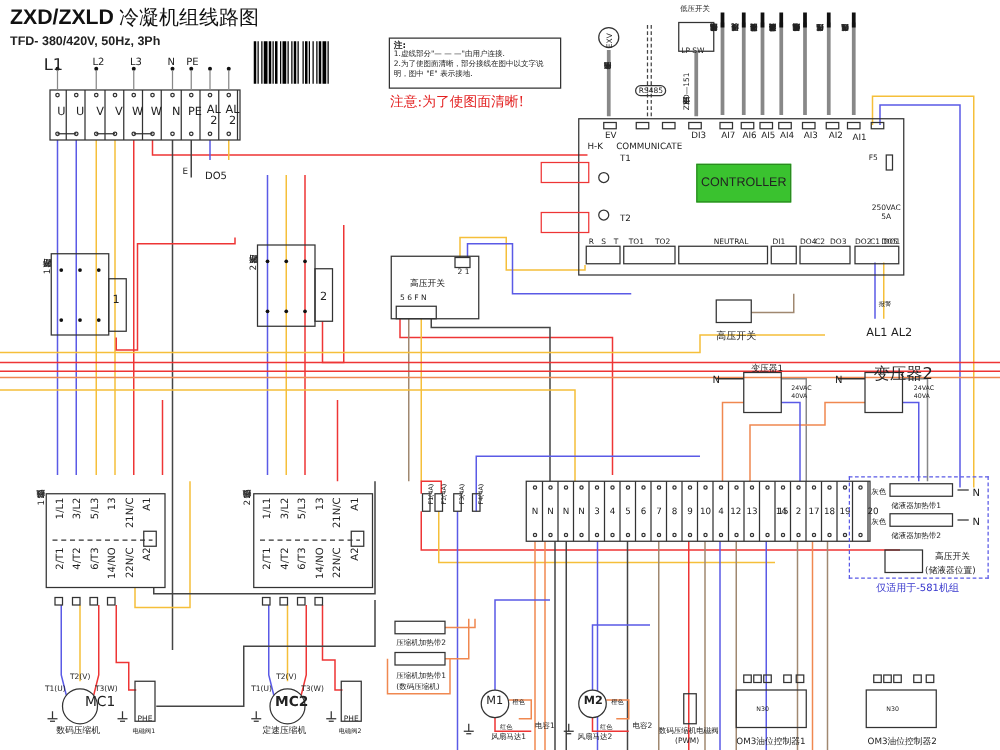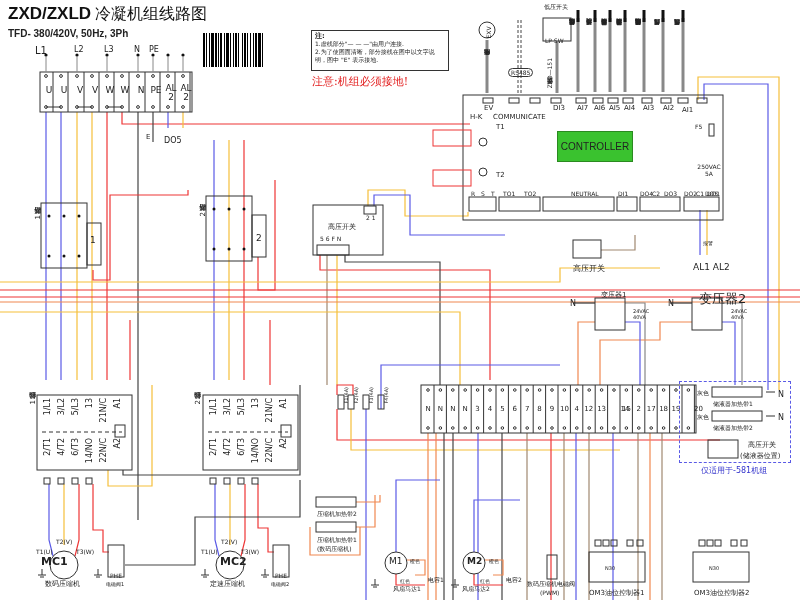--- a/index.html
+++ b/index.html
@@ -375,23 +375,23 @@
       <rect x="731" y="540" width="6" height="6" fill="none" stroke="#333" stroke-width="1"></rect>
       <rect x="741" y="540" width="6" height="6" fill="none" stroke="#333" stroke-width="1"></rect>
     </g>
 </svg>
 
 <div class="note">
   <div class="h">注:</div>
   <div>1.虚线部分"— — —"由用户连接.</div>
   <div>2.为了使图面清晰，部分接线在图中以文字说明，图中 "E" 表示接地.</div>
 </div>
-<div class="warn">注意:机组必须接地!</div>
-
-<div class="lbl" style="left:35px;top:45px;font-size:10px">L1</div>
+<div class="warn">注意:为了使图面清晰!</div>
+
+<div class="lbl" style="left:35px;top:45px;font-size:13px">L1</div>
 <div class="lbl" style="left:74px;top:45px;font-size:8px">L2</div>
 <div class="lbl" style="left:104px;top:45px;font-size:8px">L3</div>
 <div class="lbl" style="left:134px;top:45px;font-size:8px">N</div>
 <div class="lbl" style="left:149px;top:45px;font-size:8px">PE</div>
 <div id="pt-labels">
     <div class="lbl" style="left: 42px; top: 86px; font-size: 9px; width: 14px; white-space: normal; text-align: center; line-height: 9px;">U</div>
     <div class="lbl" style="left: 57px; top: 86px; font-size: 9px; width: 14px; white-space: normal; text-align: center; line-height: 9px;">U</div>
     <div class="lbl" style="left: 73px; top: 86px; font-size: 9px; width: 14px; white-space: normal; text-align: center; line-height: 9px;">V</div>
     <div class="lbl" style="left: 88px; top: 86px; font-size: 9px; width: 14px; white-space: normal; text-align: center; line-height: 9px;">V</div>
     <div class="lbl" style="left: 103px; top: 86px; font-size: 9px; width: 14px; white-space: normal; text-align: center; line-height: 9px;">W</div>
@@ -544,21 +544,21 @@
 <div class="lbl" style="left:740px;top:451px;font-size:7px">(储液器位置)</div>
 <div class="blue-note">仅适用于-581机组</div>
 
 <div class="lbl" style="left:317px;top:510px;font-size:6px">压缩机加热带2</div>
 <div class="lbl" style="left:317px;top:536px;font-size:6px">压缩机加热带1</div>
 <div class="lbl" style="left:317px;top:545px;font-size:6px">(数码压缩机)</div>
 
 <div class="lbl" style="left:36px;top:548px;font-size:6px">T1(U)</div>
 <div class="lbl" style="left:56px;top:538px;font-size:6px">T2(V)</div>
 <div class="lbl" style="left:76px;top:548px;font-size:6px">T3(W)</div>
-<div class="lbl" style="left:41px;top:555px;font-size:11px;font-weight:bold">MC1</div>
+<div class="lbl" style="left:68px;top:555px;font-size:11px;font-weight:normal">MC1</div>
 <div class="lbl" style="left:45px;top:579px;font-size:7px">数码压缩机</div>
 <div class="lbl" style="left:201px;top:548px;font-size:6px">T1(U)</div>
 <div class="lbl" style="left:221px;top:538px;font-size:6px">T2(V)</div>
 <div class="lbl" style="left:241px;top:548px;font-size:6px">T3(W)</div>
 <div class="lbl" style="left:220px;top:555px;font-size:11px;font-weight:bold">MC2</div>
 <div class="lbl" style="left:210px;top:579px;font-size:7px">定速压缩机</div>
 
 <div class="lbl" style="left:110px;top:572px;font-size:6px">PHE</div>
 <div class="lbl" style="left:106px;top:581px;font-size:5px">电磁阀1</div>
 <div class="lbl" style="left:275px;top:572px;font-size:6px">PHE</div>

